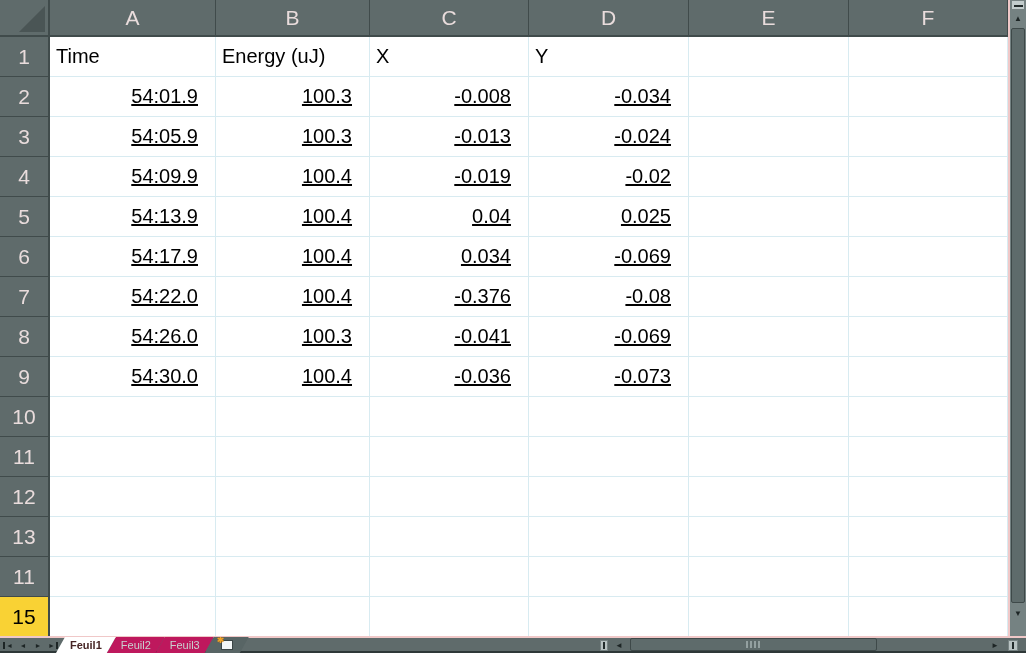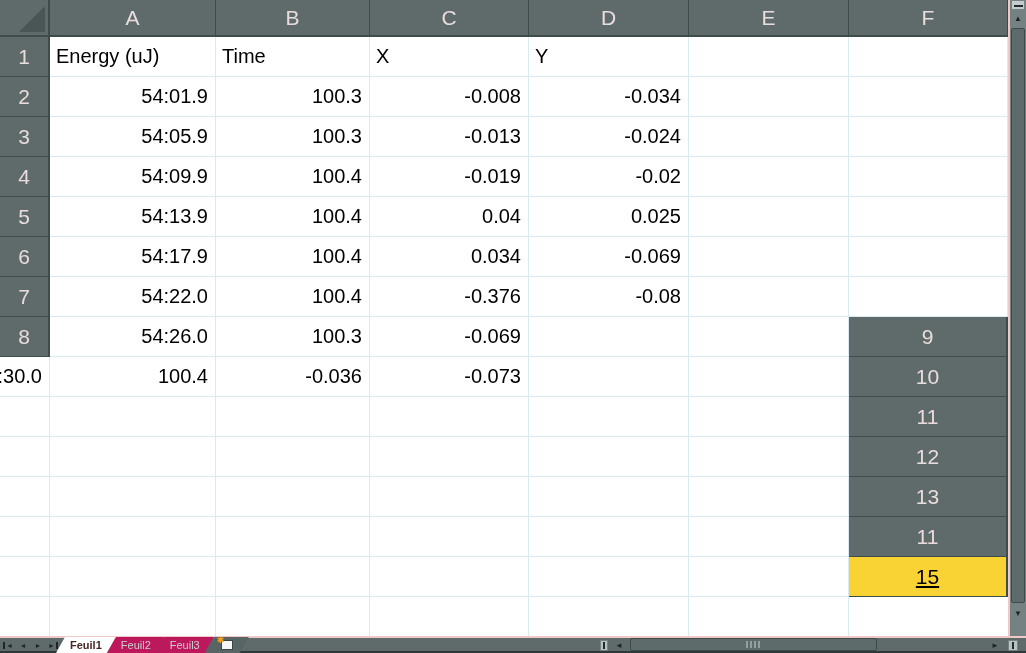--- a/index.html
+++ b/index.html
@@ -34,29 +34,29 @@
     display:flex; align-items:center; justify-content:center;
     font-size:21px;
   }
   .rowhdr {
     background:var(--header-bg); color:var(--header-text);
     border-right:2px solid var(--header-line);
     border-bottom:1px solid var(--header-line);
     display:flex; align-items:center; justify-content:center;
     font-size:21px;
   }
-  .rowhdr.active { background:var(--highlight); color:#000;text-decoration:underline; }
+  .rowhdr.active { background:var(--highlight); color:#000; }
   .cell {
     background:#fff; color:var(--cell-text);
     border-right:1px solid var(--grid-line);
     border-bottom:1px solid var(--grid-line);
     display:flex; align-items:center;
     font-size:20px; padding:0 6px; overflow:hidden; white-space:nowrap;
   }
-  .cell.num { justify-content:flex-end; padding-right:7px; }
+  .cell.num { justify-content:flex-end; padding-right:17px;text-decoration:underline; }
   
   .vscroll {
     position:absolute; left:1008px; top:0; width:18px; height:637px;
     background:var(--track); border-left:2px solid var(--pink);
   }
   .vsplit {
     position:absolute; left:1px; top:0; width:14px; height:10px;
     background:#c3cdcd; border:1px solid #77 ;
     border:1px solid #778383;
   }
@@ -152,22 +152,22 @@
       <div class="corner">
         <div class="tri"></div>
       </div>
       <div class="colhdr">A</div>
       <div class="colhdr">B</div>
       <div class="colhdr">C</div>
       <div class="colhdr">D</div>
       <div class="colhdr">E</div>
       <div class="colhdr">F</div>
       <div class="rowhdr">1</div>
+      <div class="cell">Time</div>
       <div class="cell">Energy (uJ)</div>
-      <div class="cell">Time</div>
       <div class="cell">X</div>
       <div class="cell">Y</div>
       <div class="cell"></div>
       <div class="cell"></div>
       <div class="rowhdr">2</div>
       <div class="cell num">54:01.9</div>
       <div class="cell num">100.3</div>
       <div class="cell num">-0.008</div>
       <div class="cell num">-0.034</div>
       <div class="cell"></div>
@@ -203,20 +203,21 @@
       <div class="rowhdr">7</div>
       <div class="cell num">54:22.0</div>
       <div class="cell num">100.4</div>
       <div class="cell num">-0.376</div>
       <div class="cell num">-0.08</div>
       <div class="cell"></div>
       <div class="cell"></div>
       <div class="rowhdr">8</div>
       <div class="cell num">54:26.0</div>
       <div class="cell num">100.3</div>
+      <div class="cell num">-0.041</div>
       <div class="cell num">-0.069</div>
       <div class="cell"></div>
       <div class="cell"></div>
       <div class="rowhdr">9</div>
       <div class="cell num">54:30.0</div>
       <div class="cell num">100.4</div>
       <div class="cell num">-0.036</div>
       <div class="cell num">-0.073</div>
       <div class="cell"></div>
       <div class="cell"></div>

